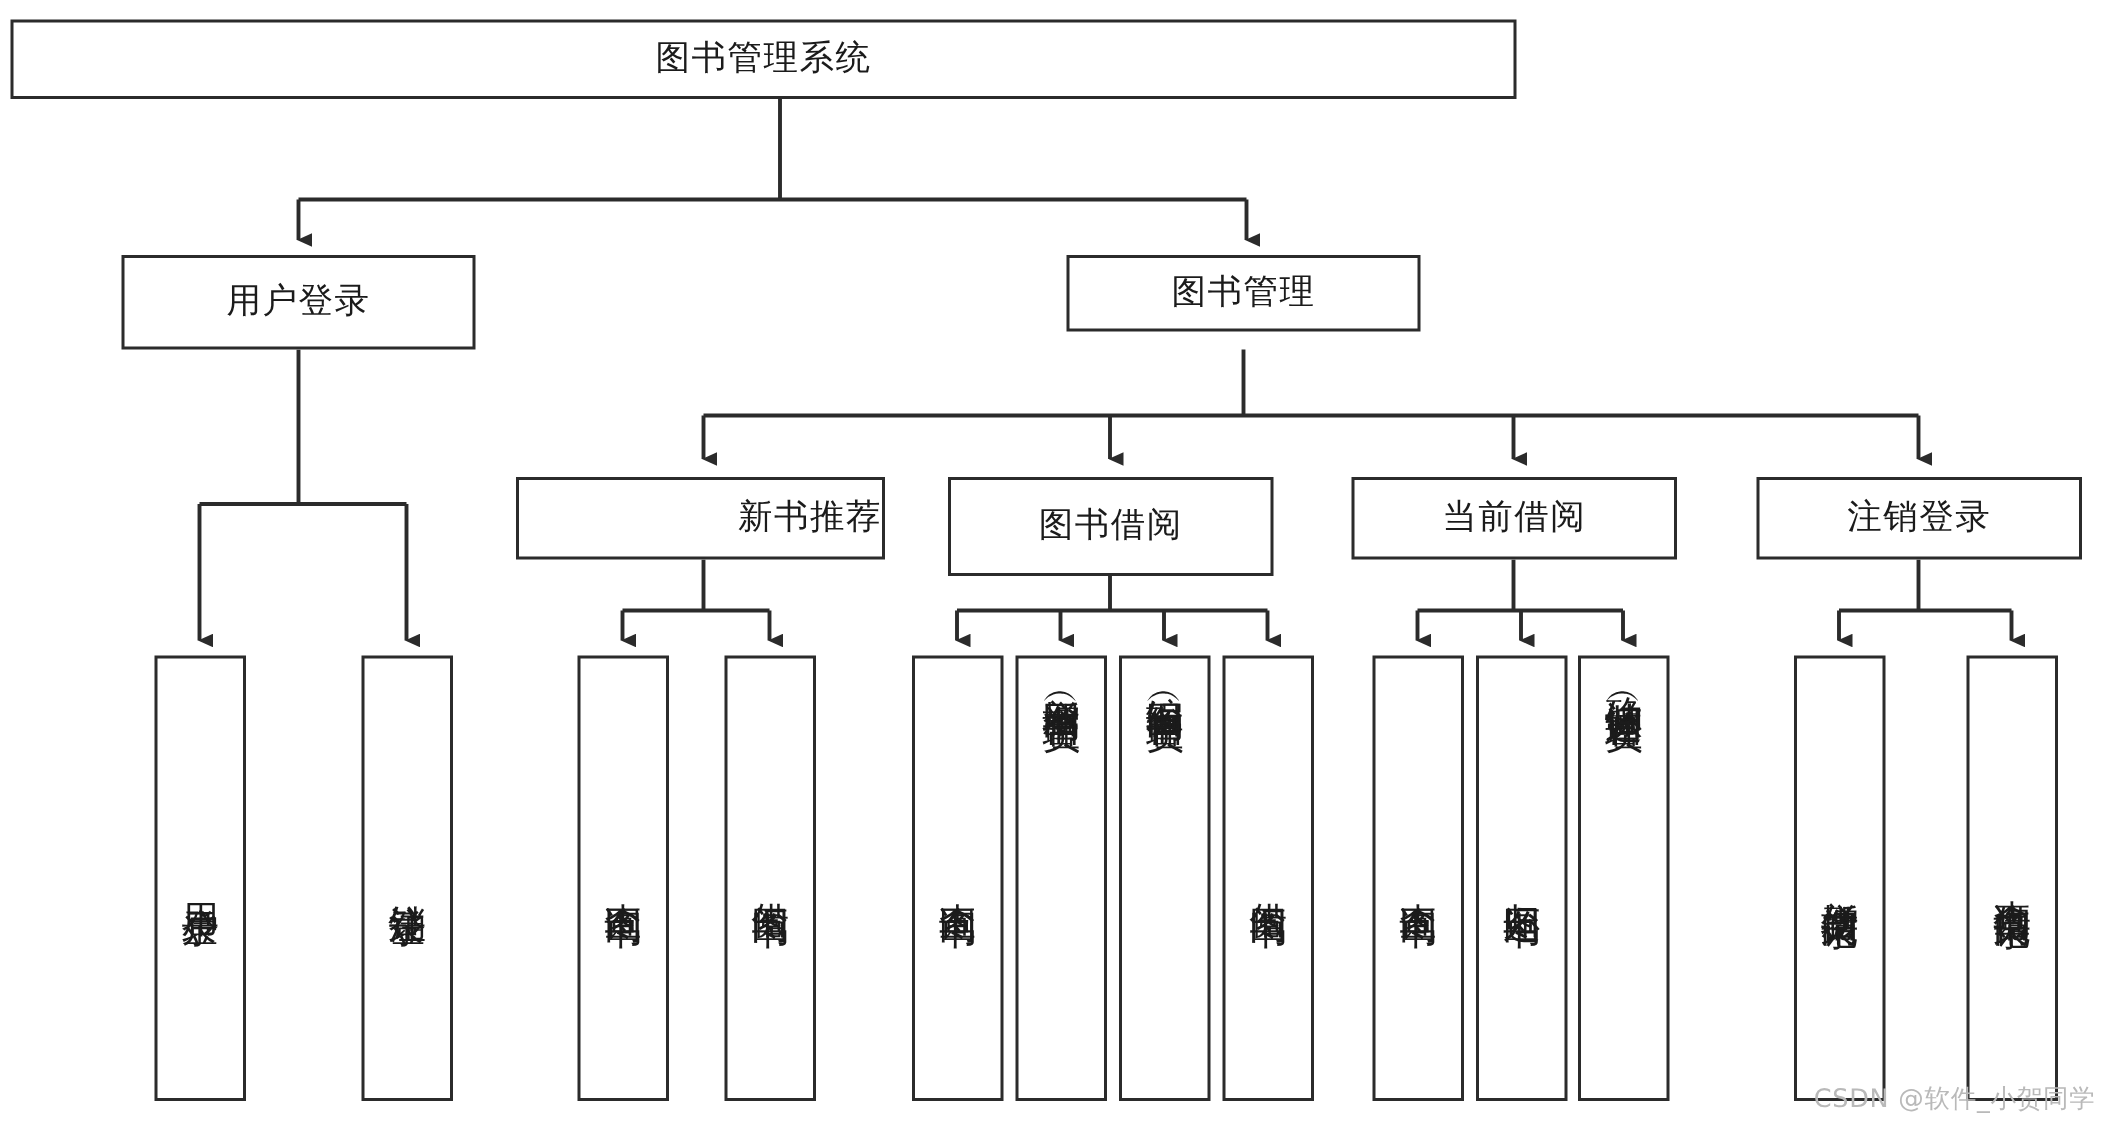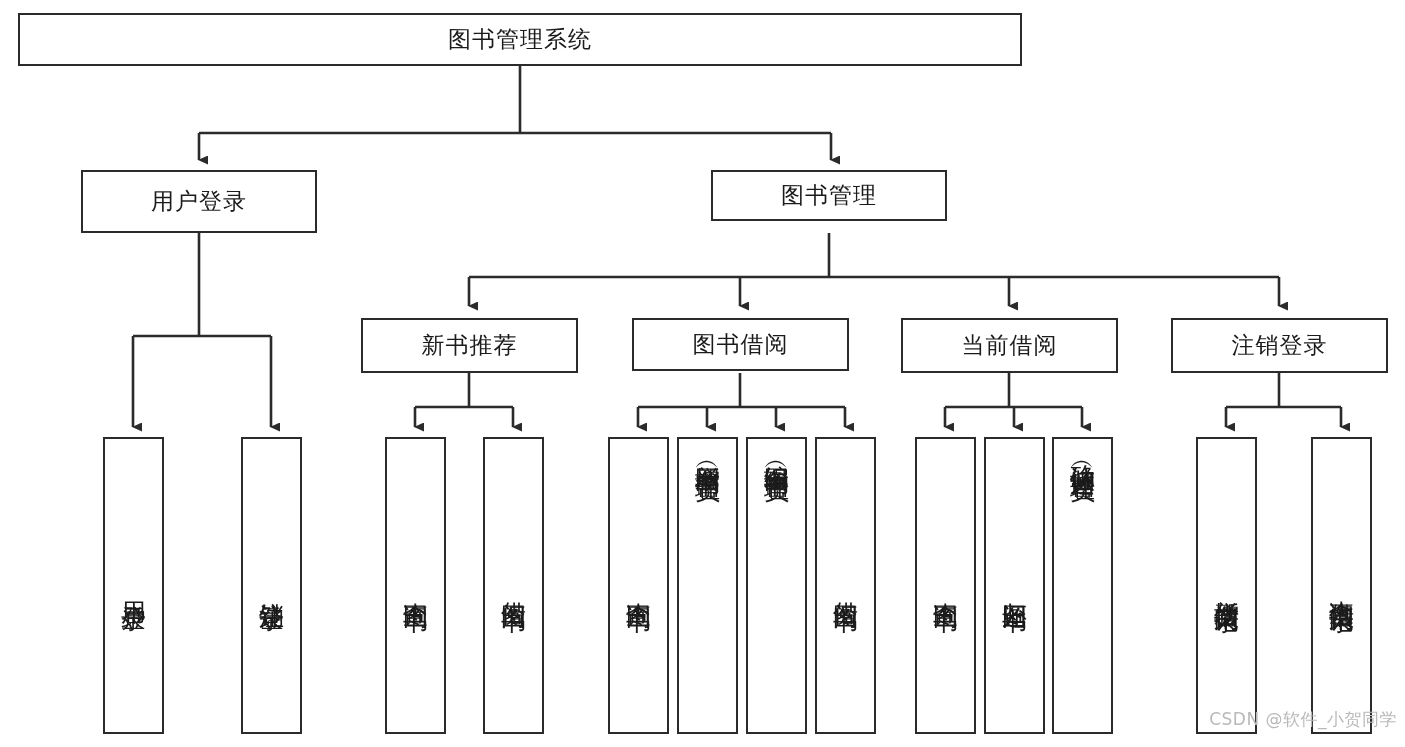--- a/index.html
+++ b/index.html
@@ -56,21 +56,21 @@
     white-space: nowrap;
     color: #1b1b1b;
   }
   .vert.centered {
     align-items: center;
     padding-top: 0;
   }
   .watermark {
     position: absolute;
     right: 8px;
-    bottom: 16px;
+    bottom: 3px;
     font-size: 17px;
     color: #b9b9b9;
     letter-spacing: 0.5px;
     white-space: nowrap;
     user-select: none;
   }
 </style>
 </head>
 <body>
 
@@ -119,37 +119,37 @@
       <path d="M1014,407 L1014,427" marker-end="url(#arrow)"></path>
       <path d="M1082,407 L1082,427" marker-end="url(#arrow)"></path>
 
       <path d="M1279,373 L1279,407"></path>
       <path d="M1226,407 L1341,407"></path>
       <path d="M1226,407 L1226,427" marker-end="url(#arrow)"></path>
       <path d="M1341,407 L1341,427" marker-end="url(#arrow)"></path>
     </g>
   </svg>
 
-  <div class="node root horiz" style="left:18px; top:13px; width:1004px; height:53px;">
+  <div class="node root horiz" style="left:7px; top:13px; width:1004px; height:53px;">
     <span>图书管理系统</span>
   </div>
 
   <div class="node horiz" style="left:81px; top:170px; width:236px; height:63px;">
     <span>用户登录</span>
   </div>
 
   <div class="node horiz" style="left:711px; top:170px; width:236px; height:51px;">
     <span>图书管理</span>
   </div>
 
-  <div class="node horiz" style="left:361px; top:318px; width:217px; height:55px;">
+  <div class="node horiz" style="left:344px; top:318px; width:246px; height:55px;justify-content:flex-end;">
     <span>新书推荐</span>
   </div>
 
-  <div class="node horiz" style="left:632px; top:318px; width:217px; height:53px;">
+  <div class="node horiz" style="left:632px; top:318px; width:217px; height:66px;">
     <span>图书借阅</span>
   </div>
 
   <div class="node horiz" style="left:901px; top:318px; width:217px; height:55px;">
     <span>当前借阅</span>
   </div>
 
   <div class="node horiz" style="left:1171px; top:318px; width:217px; height:55px;">
     <span>注销登录</span>
   </div>

